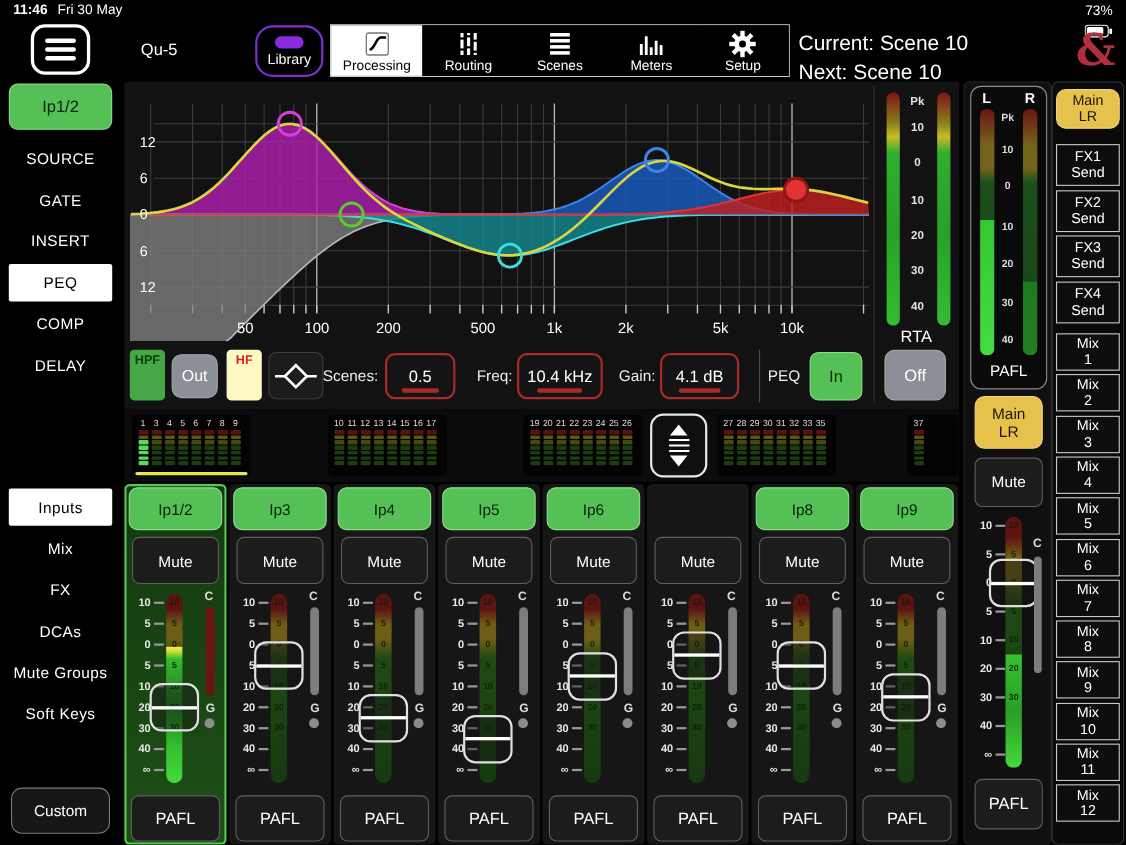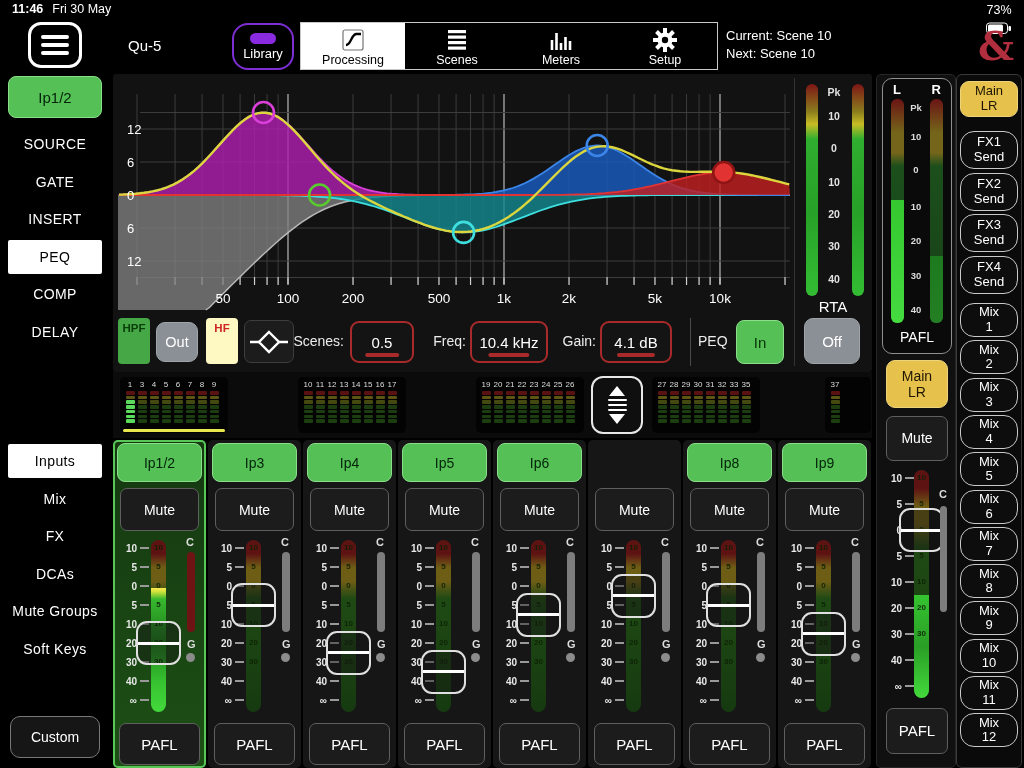--- a/index.html
+++ b/index.html
@@ -23,21 +23,21 @@
   #libraryBtn{position:absolute;left:232px;top:23px;width:62px;height:47px;border:2.5px solid #7d2fd4;
               border-radius:16px;background:#000;display:flex;flex-direction:column;align-items:center;
               justify-content:center;gap:2px;font-size:13px;color:#fff;}
   .lib-pill{width:26px;height:11px;background:#8a2be2;border-radius:5.5px;}
   #tabbar{position:absolute;left:300px;top:22px;width:418px;height:48px;border:1px solid #c9c9c9;
           display:flex;background:#000;box-sizing:border-box;}
   .tab{flex:1;display:flex;flex-direction:column;align-items:center;justify-content:flex-end;
        padding-bottom:2px;gap:0;color:#fff;background:#000;font-size:12.5px;}
   .tab.sel{background:#fff;color:#000;}
   .ticon{height:27px;display:flex;align-items:center;}
-  #sceneInfo{position:absolute;left:726px;top:27px;font-size:13px;line-height:1.4;}
+  #sceneInfo{position:absolute;left:726px;top:27px;font-size:19px;line-height:1.4;}
   #brand{position:absolute;left:978px;top:22px;font-family:"DejaVu Serif",serif;font-size:40px;
          font-weight:700;color:#b12e3e;}
 
   
   #chanSel{position:absolute;left:8px;top:76px;width:94px;height:42px;font-size:15px;}
   .btn-green{background:#55c055;border:1.5px solid #8ade8a;border-radius:8px;color:#04230a;
              display:flex;align-items:center;justify-content:center;}
   .side-item{position:absolute;left:0;width:110px;height:34px;display:flex;align-items:center;
              justify-content:center;font-size:14px;letter-spacing:.4px;color:#fff;}
   .side-item.sel{background:#fff;color:#000;width:94px;left:8px;border-radius:2px;}
@@ -135,21 +135,21 @@
   .sidebtn{position:absolute;left:886px;width:62px;font-size:14px;line-height:1.15;white-space:pre-line;
            text-align:center;}
   .btn-yellow{background:#e6c14c;border:1.5px solid #f0d47c;border-radius:9px;color:#1f1602;
               display:flex;align-items:center;justify-content:center;white-space:pre-line;text-align:center;}
 
   
   #rail{position:absolute;left:956px;top:74px;width:66px;height:694px;background:#0a0a0a;
         border:1px solid #3a3a3a;border-radius:6px;box-sizing:border-box;}
   .railbtn{position:absolute;left:3px;width:58px;font-size:13px;line-height:1.12;white-space:pre-line;
            text-align:center;display:flex;align-items:center;justify-content:center;}
-  .railbtn.plain{background:#0d0d0d;border:1.5px solid #c9c9c9;border-radius:14px;color:#fff;}
+  .railbtn.plain{background:#0d0d0d;border:1.5px solid #c9c9c9;border-radius:0;color:#fff;}
 </style>
 </head>
 <body>
 
 <div id="app">
 
   <div id="statusbar">
     <div class="sb-left">
       <span class="time">11:46</span><span>Fri 30 May</span>
     </div>
@@ -180,20 +180,36 @@
   </button>
   <div id="tabbar">
       <button class="tab sel">
         <span class="ticon">
           <svg width="26" height="26" viewBox="0 0 26 26">
             <rect x="3" y="3" width="20" height="20" rx="2" fill="#fff" stroke="#777" stroke-width="1.2"></rect>
             <path d="M6,18 C11,18 11,8 16,7 L21,7" stroke="#000" stroke-width="2.3" fill="none"></path>
           </svg>
         </span>
         <span class="tlab">Processing</span>
+      </button>
+      <button class="tab">
+        <span class="ticon">
+          <svg width="26" height="26" viewBox="0 0 26 26">
+            <rect x="5.6" y="3" width="2.8" height="4" fill="#fff"></rect>
+            <rect x="5.6" y="9" width="2.8" height="8" fill="#fff"></rect>
+            <rect x="5.6" y="19" width="2.8" height="4" fill="#fff"></rect>
+            <rect x="11.6" y="3" width="2.8" height="2" fill="#fff"></rect>
+            <rect x="11.6" y="7" width="2.8" height="8" fill="#fff"></rect>
+            <rect x="11.6" y="17" width="2.8" height="6" fill="#fff"></rect>
+            <rect x="17.6" y="3" width="2.8" height="6" fill="#fff"></rect>
+            <rect x="17.6" y="11" width="2.8" height="8" fill="#fff"></rect>
+            <rect x="17.6" y="21" width="2.8" height="2" fill="#fff"></rect>
+          </svg>
+        </span>
+        <span class="tlab">Routing</span>
       </button>
       <button class="tab">
         <span class="ticon">
           <svg width="26" height="26" viewBox="0 0 26 26">
             <rect x="4" y="3" width="18" height="3.2" fill="#fff"></rect>
             <rect x="4" y="8.5" width="18" height="3.2" fill="#fff"></rect>
             <rect x="4" y="14" width="18" height="3.2" fill="#fff"></rect>
             <rect x="4" y="19.5" width="18" height="3.2" fill="#fff"></rect>
           </svg>
         </span>

